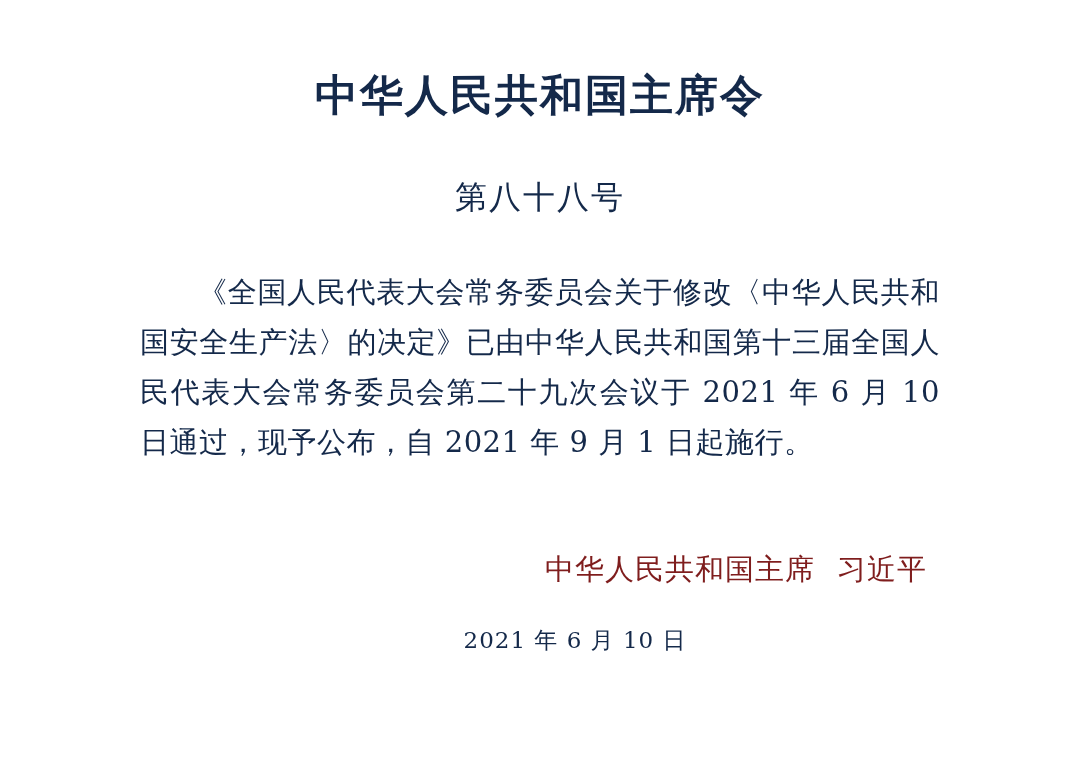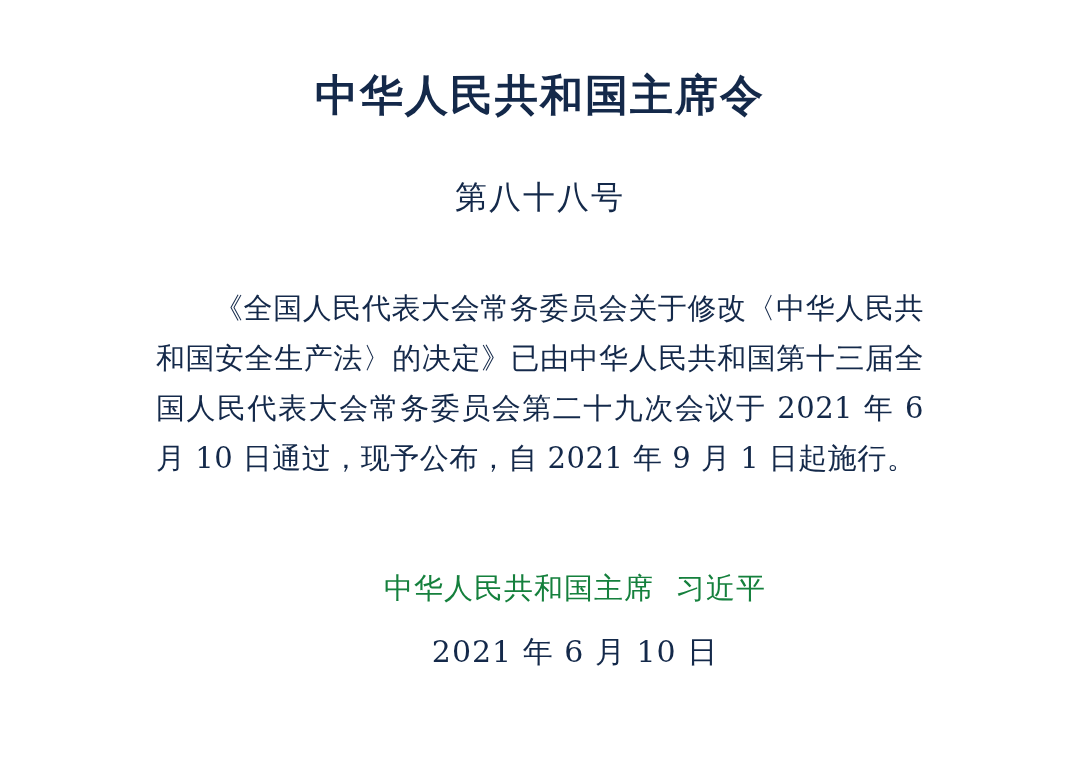--- a/index.html
+++ b/index.html
@@ -47,43 +47,43 @@
     padding-top: 44px;
     width: 800px;
   }
   .body-para {
     font-size: 29px;
     line-height: 1.72;
     color: #14294a;
     text-align: justify;
     text-justify: inter-ideograph;
     text-indent: 2em;
-    margin: 16px;
+    margin: 0;
     letter-spacing: 0.5px;
   }
   .sign-block {
     margin: 0 auto;
     width: 800px;
     padding-top: 66px;
   }
   .signature {
     font-size: 29px;
-    color: #15803d;
-    text-align: center;
-    margin: 0;
+    color: #7f1d1d;
+    text-align: right;
+    margin: 13px;
     padding-left: 70px;
     letter-spacing: 1px;
     line-height: 1.6;
   }
   .sign-name-gap {
     display: inline-block;
     width: 22px;
   }
   .sign-date {
-    font-size: 30px;
+    font-size: 23px;
     color: #14294a;
     text-align: center;
     margin: 0;
     padding-left: 70px;
     padding-top: 16px;
     letter-spacing: 1px;
     line-height: 1.6;
   }
 </style>
 </head>

